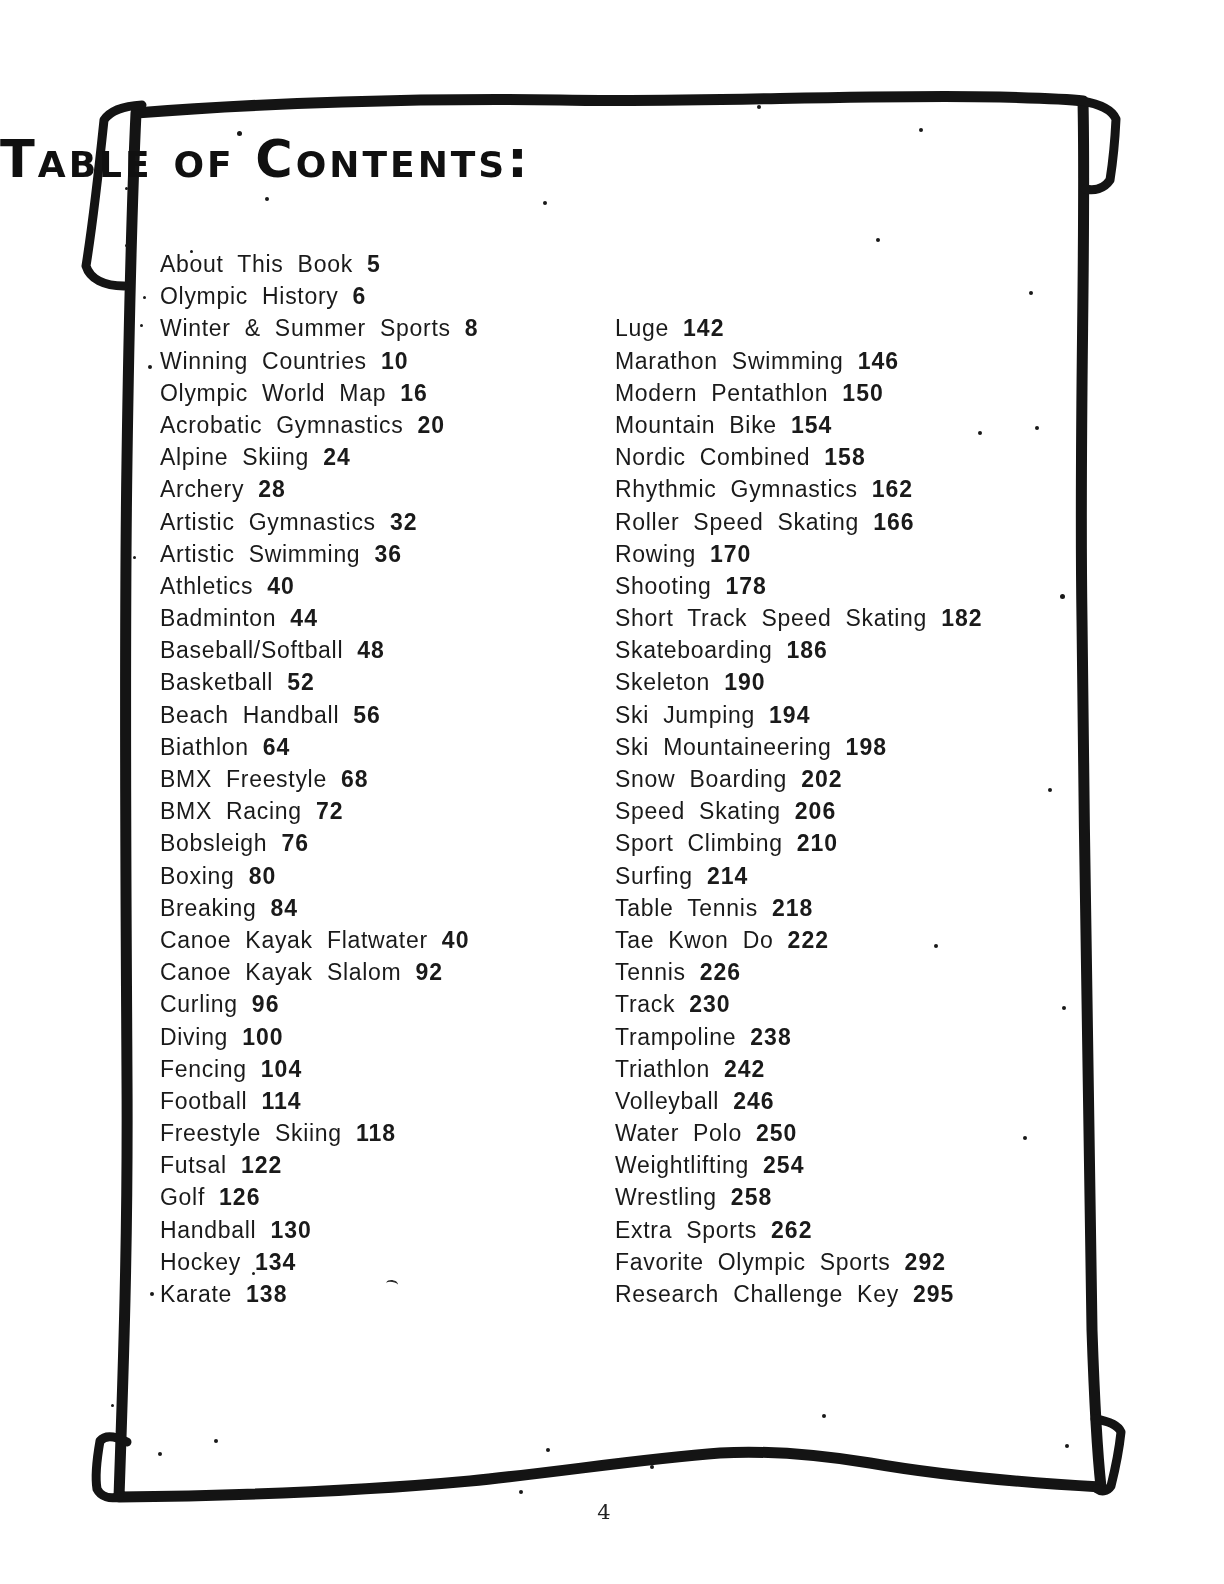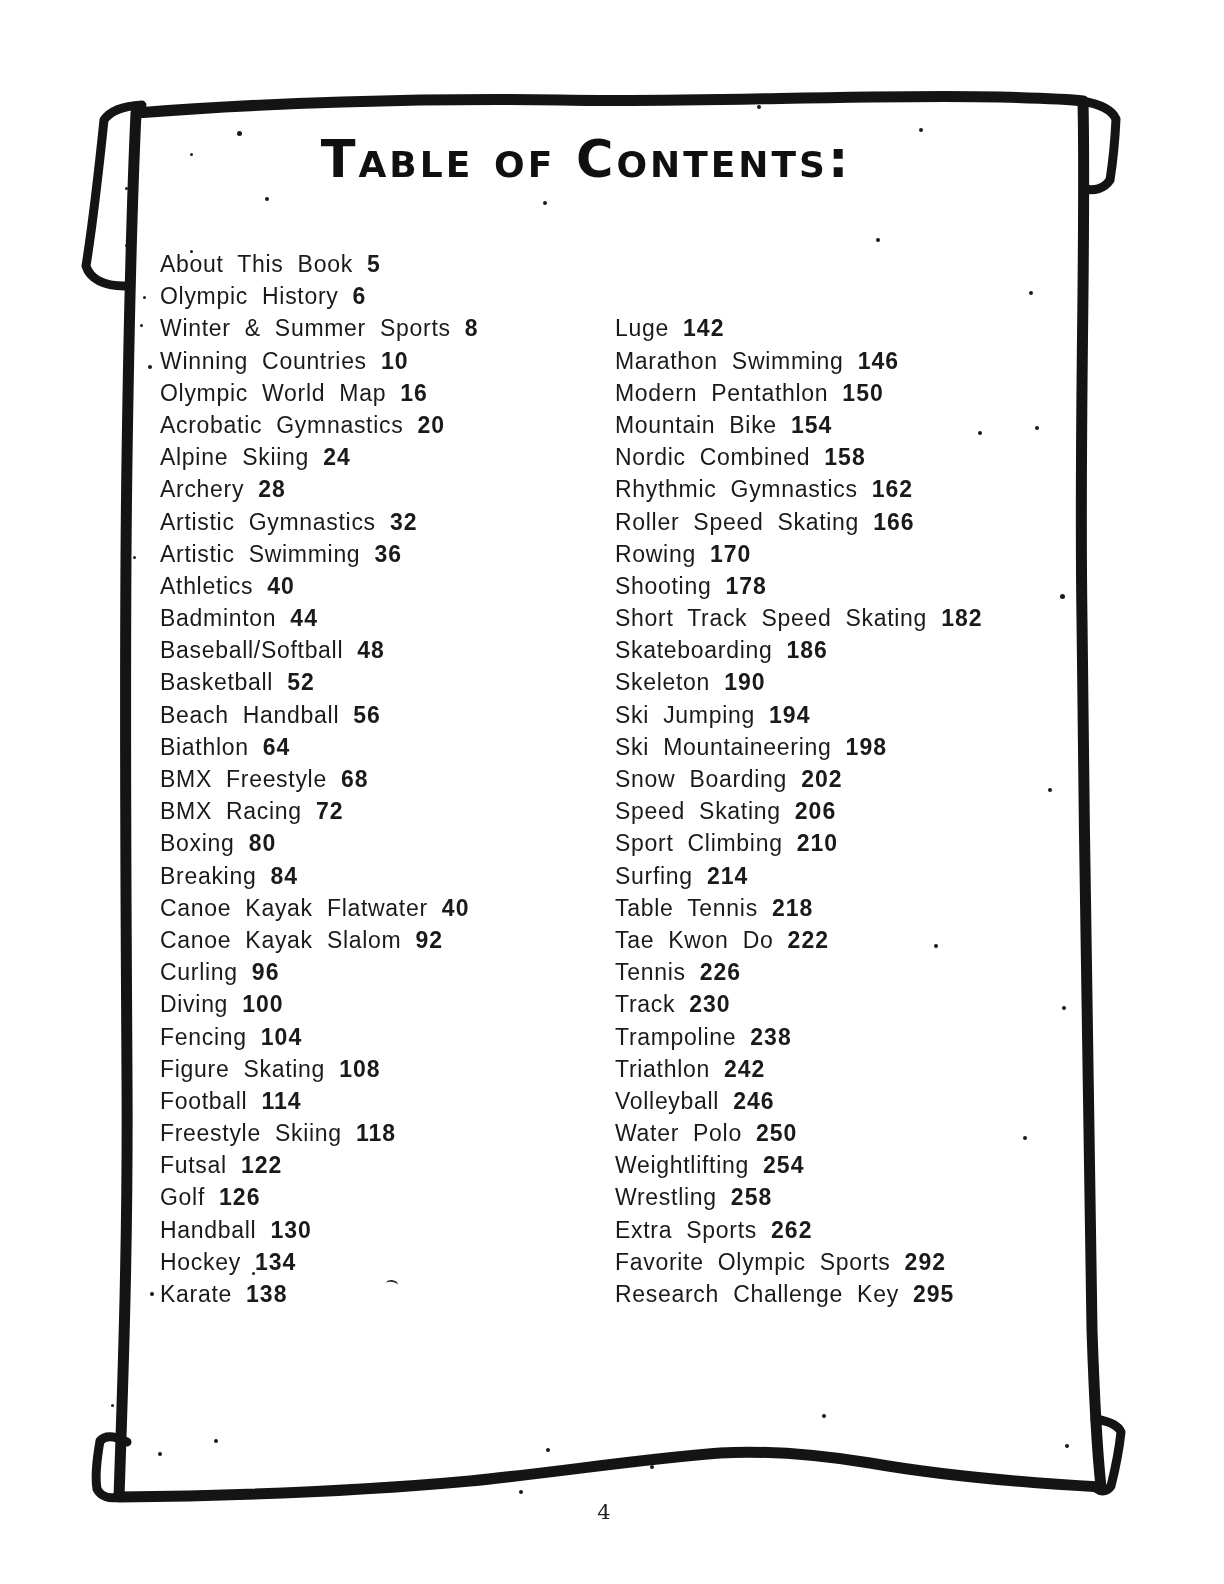--- a/index.html
+++ b/index.html
@@ -1,20 +1,20 @@
 <!DOCTYPE html>
 <html><head>
 <meta charset="utf-8">
 <style>
   html,body{margin:0;padding:0;background:#ffffff;}
   body{width:1224px;height:1584px;position:relative;overflow:hidden;
        font-family:"Liberation Sans",sans-serif;color:#161616;}
   .sheet{position:absolute;inset:0;}
   svg.border{position:absolute;left:0;top:0;pointer-events:none;}
-  h1.title{position:absolute;top:128px;left:0;right:52px;margin:0;text-align:center;
+  h1.title{position:absolute;top:128px;left:0;right:52px;margin:0;text-align:left;
        font-family:"DejaVu Sans",sans-serif;font-weight:900;font-size:51px;line-height:64px;
        font-variant-caps:small-caps;letter-spacing:3px;color:#101010;}
   .columns{position:absolute;left:160px;top:248px;right:70px;display:flex;align-items:flex-end;}
   .columns ul{list-style:none;margin:0;padding:0;}
   .columns ul.col-left{width:455px;flex:0 0 455px;}
   .columns ul.col-right{flex:1;}
   .columns li{height:32.2px;line-height:32.2px;white-space:nowrap;
        font-size:23px;letter-spacing:0.7px;word-spacing:7px;color:#1a1a1a;}
   .columns .pg{font-weight:700;letter-spacing:1px;}
   .pageno{position:absolute;left:0;right:16px;top:1500px;text-align:center;
@@ -82,28 +82,28 @@
         <li><span>Artistic Gymnastics</span> <span class="pg">32</span></li>
         <li><span>Artistic Swimming</span> <span class="pg">36</span></li>
         <li><span>Athletics</span> <span class="pg">40</span></li>
         <li><span>Badminton</span> <span class="pg">44</span></li>
         <li><span>Baseball/Softball</span> <span class="pg">48</span></li>
         <li><span>Basketball</span> <span class="pg">52</span></li>
         <li><span>Beach Handball</span> <span class="pg">56</span></li>
         <li><span>Biathlon</span> <span class="pg">64</span></li>
         <li><span>BMX Freestyle</span> <span class="pg">68</span></li>
         <li><span>BMX Racing</span> <span class="pg">72</span></li>
+        <li><span>Bobsleigh</span> <span class="pg">76</span></li>
         <li><span>Boxing</span> <span class="pg">80</span></li>
         <li><span>Breaking</span> <span class="pg">84</span></li>
         <li><span>Canoe Kayak Flatwater</span> <span class="pg">40</span></li>
         <li><span>Canoe Kayak Slalom</span> <span class="pg">92</span></li>
         <li><span>Curling</span> <span class="pg">96</span></li>
         <li><span>Diving</span> <span class="pg">100</span></li>
         <li><span>Fencing</span> <span class="pg">104</span></li>
-        <li><span>Figure Skating</span> <span class="pg">108</span></li>
         <li><span>Football</span> <span class="pg">114</span></li>
         <li><span>Freestyle Skiing</span> <span class="pg">118</span></li>
         <li><span>Futsal</span> <span class="pg">122</span></li>
         <li><span>Golf</span> <span class="pg">126</span></li>
         <li><span>Handball</span> <span class="pg">130</span></li>
         <li><span>Hockey</span> <span class="pg">134</span></li>
         <li><span>Karate</span> <span class="pg">138</span></li>
       </ul>
     <ul class="col-right">
         <li><span>Luge</span> <span class="pg">142</span></li>

